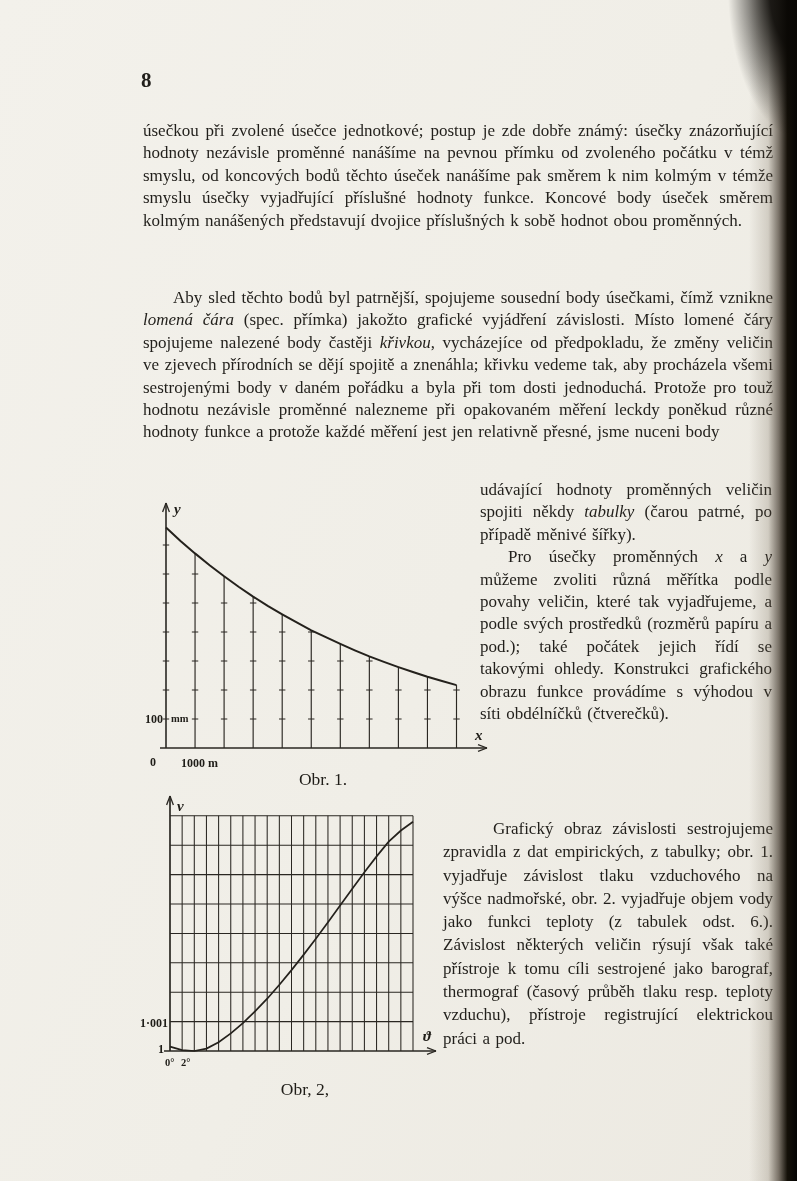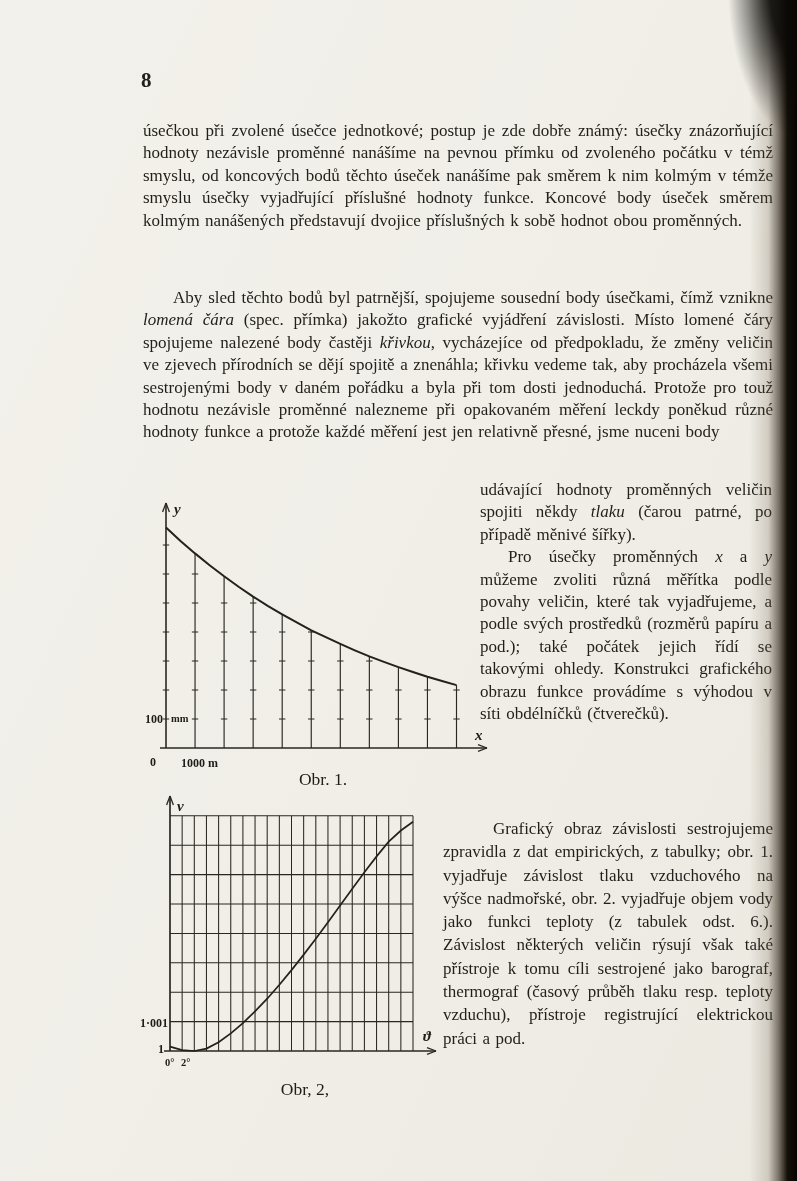--- a/index.html
+++ b/index.html
@@ -167,21 +167,21 @@
       <text class="svg-var" x="332" y="247">x</text>
       <text class="svg-small" x="2" y="230">100</text>
       <text class="svg-tiny" x="28" y="229">mm</text>
       <text class="svg-small" x="7" y="273">0</text>
       <text class="svg-small" x="38" y="274">1000 m</text>
       <text class="svg-caption" x="180" y="292" text-anchor="middle">Obr. 1.</text>
     </svg>
   </div>
 
   <div class="block b-rc1">
-    <p class="para"><span>udávající hodnoty proměn­ných veličin spojiti někdy </span><em>tlaku</em><span> (čarou patrné, po případě měnivé šířky).</span></p>
+    <p class="para"><span>udávající hodnoty proměn­ných veličin spojiti někdy </span><em>tabulky</em><span> (čarou patrné, po případě měnivé šířky).</span></p>
     <p class="para indent2"><span>Pro úsečky proměnných </span><em>x</em><span> a </span><em>y</em><span> můžeme zvoliti různá měřítka podle povahy veli­čin, které tak vyjadřujeme, a podle svých prostředků (rozměrů papíru a pod.); také počátek jejich řídí se takovými ohledy. Konstrukci grafického obrazu funkce provádíme s výhodou v síti obdélníčků (čtverečků).</span></p>
   </div>
 
   <div class="fig fig2">
     <svg id="fig2-svg" width="320" height="315" viewBox="0 0 320 315">
       <g id="fig2-geom">
           <line x1="42.15" y1="27.80000000000001" x2="42.15" y2="263" stroke="#2a2722" stroke-width="1.05"></line>
           <line x1="54.3" y1="27.80000000000001" x2="54.3" y2="263" stroke="#2a2722" stroke-width="1.05"></line>
           <line x1="66.45" y1="27.80000000000001" x2="66.45" y2="263" stroke="#2a2722" stroke-width="1.05"></line>
           <line x1="78.6" y1="27.80000000000001" x2="78.6" y2="263" stroke="#2a2722" stroke-width="1.05"></line>

